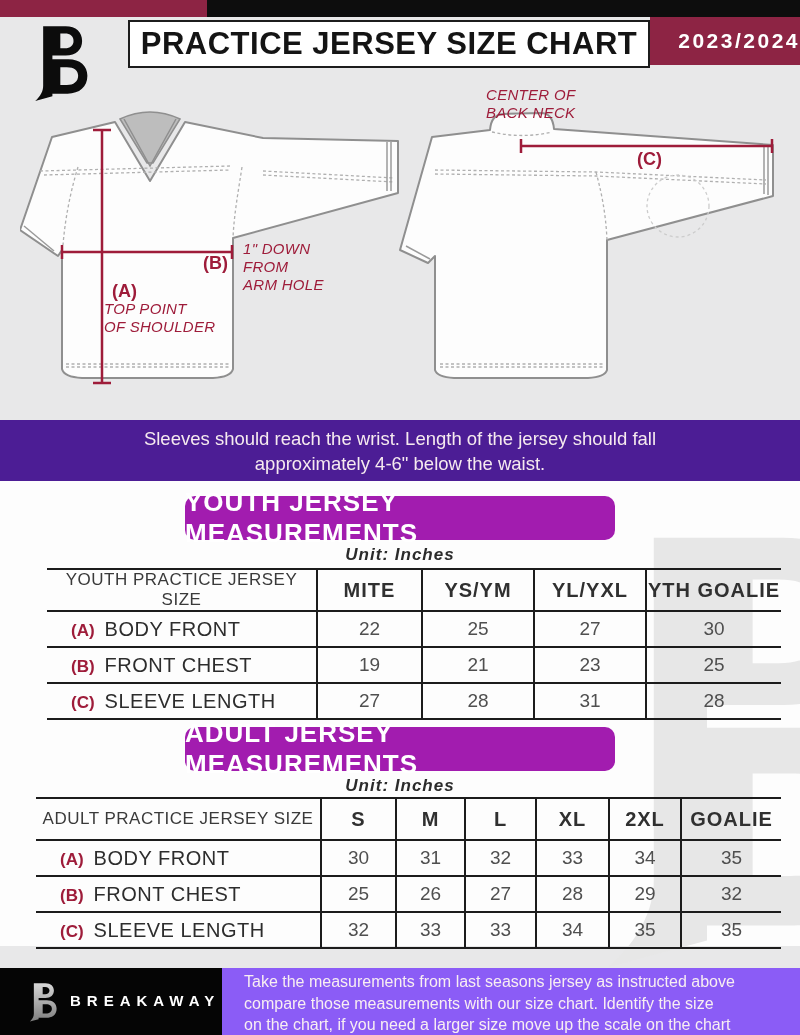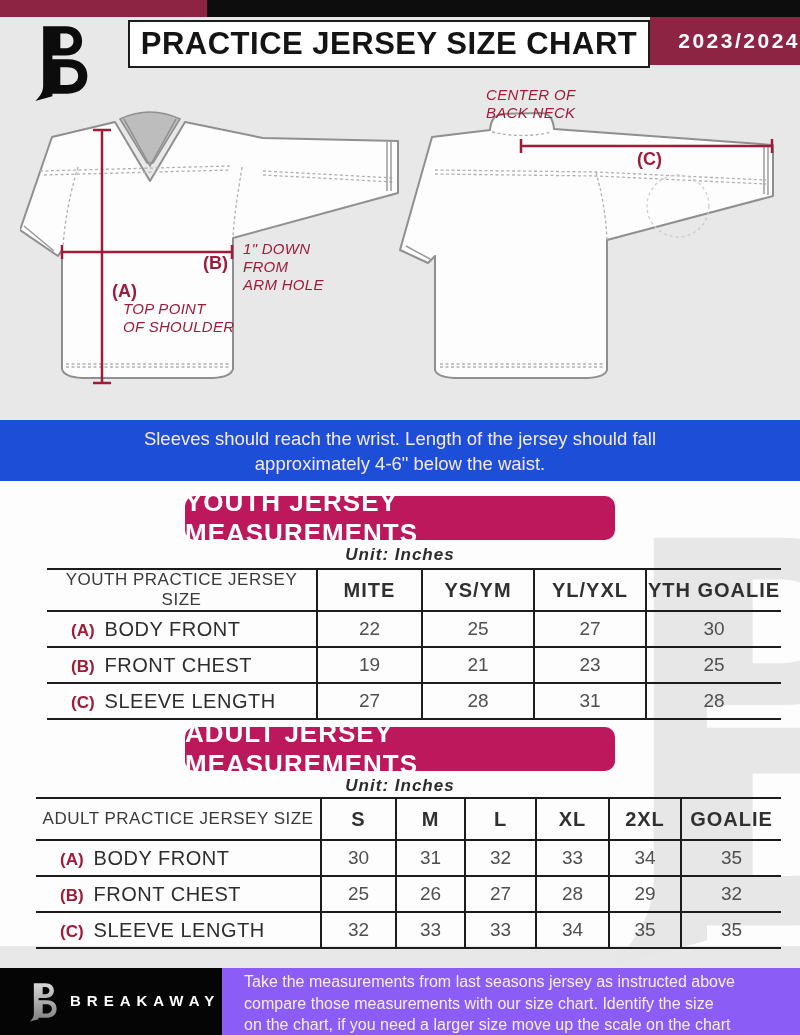--- a/index.html
+++ b/index.html
@@ -13,29 +13,29 @@
   .strip-maroon{left:0;top:0;width:207px;height:17px;background:#8d2444;}
   .strip-black{left:207px;top:0;width:593px;height:17px;background:#0d0d0d;}
   .title-box{left:128px;top:20px;width:522px;height:48px;background:#fff;border:2px solid #1c1c1c;
              display:flex;align-items:center;justify-content:center;box-sizing:border-box;}
   .title-box span{font-size:31px;font-weight:bold;color:#141414;letter-spacing:.5px;}
   .year-box{left:650px;top:17px;width:150px;height:48px;background:#8d2444;display:flex;
             align-items:center;justify-content:flex-end;}
   .year-box span{font-size:21px;font-weight:bold;color:#fff;letter-spacing:2.5px;}
 
   
-  .notice{left:0;top:420px;width:800px;height:61px;background:#1d4ed8;color:#f6eaef;
+  .notice{left:0;top:420px;width:800px;height:61px;background:#4c1d95;color:#f6eaef;
           display:flex;flex-direction:column;align-items:center;justify-content:center;}
   .notice div{font-size:18.5px;line-height:25px;}
 
   .white-bg{left:0;top:481px;width:800px;height:465px;background:#fdfdfd;}
   .gray-strip{left:0;top:946px;width:800px;height:22px;background:#e8e8e9;}
 
   
-  .pill{width:430px;height:44px;left:185px;background:#be185d;border-radius:10px;color:#fff;
+  .pill{width:430px;height:44px;left:185px;background:#a21caf;border-radius:10px;color:#fff;
         display:flex;align-items:center;justify-content:center;z-index:2;}
   .pill span{font-size:26px;font-weight:bold;letter-spacing:1px;}
   .unit{left:0;width:800px;text-align:center;font-size:17px;font-style:italic;font-weight:bold;
         color:#2b2b2b;letter-spacing:1px;z-index:2;}
 
   
   .size-table{position:absolute;border-collapse:collapse;table-layout:fixed;z-index:2;}
   .size-table td{border-left:2.5px solid #1c1c1c;text-align:center;vertical-align:middle;
                  font-size:19px;color:#4f4f4f;padding:0;}
   .size-table td:first-child{border-left:none;margin-top:41px;}
@@ -139,21 +139,21 @@
   </svg>
 
   <div class="ann pre" style="left:486px;top:86px">CENTER OF
 BACK NECK</div>
   <div class="marker" style="left:637px;top:149px">(C)</div>
   <div class="marker" style="left:203px;top:253px">(B)</div>
   <div class="ann pre" style="left:243px;top:240px">1" DOWN
 FROM
 ARM HOLE</div>
   <div class="marker" style="left:112px;top:281px">(A)</div>
-  <div class="ann pre" style="left:123px;top:300px">TOP POINT
+  <div class="ann pre" style="left:104px;top:300px">TOP POINT
 OF SHOULDER</div>
 
   <div class="abs notice">
     <div>Sleeves should reach the wrist. Length of the jersey should fall</div>
     <div>approximately 4-6" below the waist.</div>
   </div>
 
   <div class="abs pill" style="top:496px">
     <span>YOUTH JERSEY MEASUREMENTS</span>
   </div>

